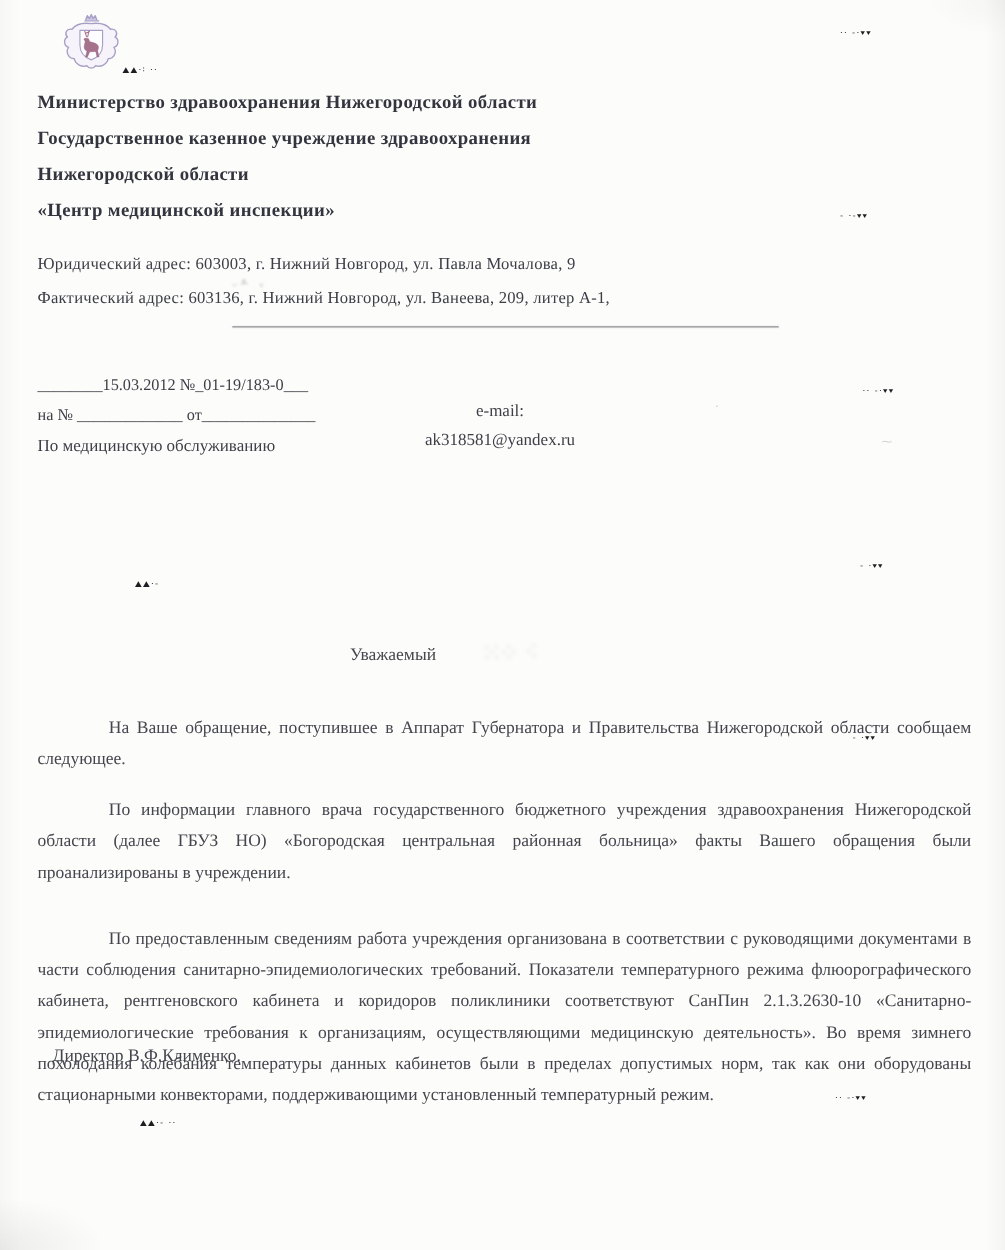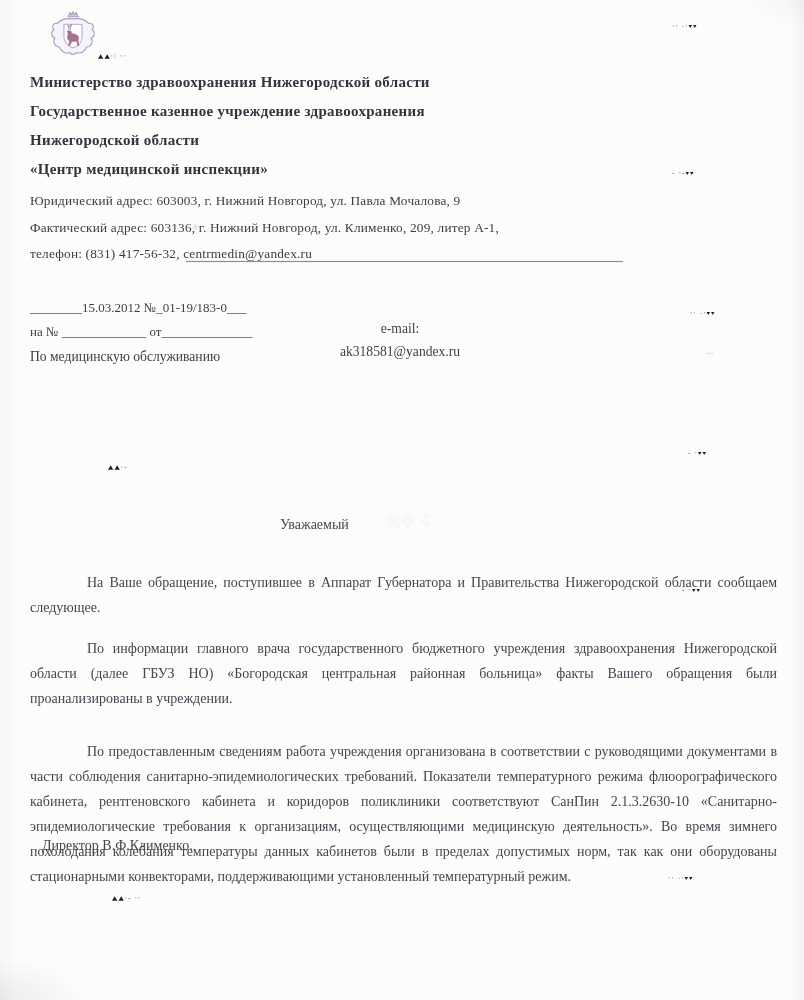--- a/index.html
+++ b/index.html
@@ -19,21 +19,21 @@
   .abs{position:absolute;}
   .emblem{left:44px;top:8px;width:58px;height:58px;}
   .letterhead{left:30px;top:68px;width:744px;text-align:left;}
   .letterhead .org{
     font-weight:bold;font-size:15px;line-height:29px;
     color:#33343e;letter-spacing:.3px;
   }
   .letterhead .addr{
     font-size:13.3px;line-height:26.5px;color:#3c3d47;letter-spacing:.2px;
   }
-  .letterhead .addr-gap{margin-top:4px;}
+  .letterhead .addr-gap{margin-top:14px;}
   .rule{
     left:186px;top:261px;width:437px;height:0;
     border-top:1px solid #8a8a90;
     box-shadow:0 0 1px rgba(120,130,150,.6);
   }
   .ref{left:30px;top:296px;width:360px;font-size:13px;color:#3e3e48;}
   .ref .ref-line{line-height:24px;white-space:nowrap;}
   .ref .subject{font-size:13.6px;margin-top:1px;}
   .email-block{left:300px;top:321px;width:200px;text-align:center;font-size:13.6px;color:#3e3e48;}
   .email-block .email-value{margin-top:7px;}
@@ -75,22 +75,21 @@
     </g>
     <path d="M27 25 l2.6 0.4 1 2.6 3.6 1 c3 0.8 4.6 2.7 4 5 l-0.6 2 1.2 5.4 -1.6 0 -1.2 -4.8 -5.4 0.3 -2 4.5 -1.6 0 1.3 -5.1 c-2 -1 -2.9 -2.7 -2.4 -4.8 l0.8 -3.6 -1.2 -2.4 Z" fill="#a5718d" stroke="#9a6884" stroke-width="0.5"></path>
   </svg>
 
   <header class="abs letterhead">
     <div class="org">Министерство здравоохранения Нижегородской области</div>
     <div class="org">Государственное казенное учреждение здравоохранения</div>
     <div class="org">Нижегородской области</div>
     <div class="org">«Центр медицинской инспекции»</div>
     <div class="addr addr-gap">Юридический адрес: 603003, г. Нижний Новгород, ул. Павла Мочалова, 9</div>
-    <div class="addr">Фактический адрес: 603136, г. Нижний Новгород, ул. Клименко, 209, литер А-1,</div>
-    <div class="addr">телефон: (831) 417-56-32, centrmedin@yandex.ru</div>
+    <div class="addr">Фактический адрес: 603136, г. Нижний Новгород, ул. Ванеева, 209, литер А-1,</div>
   </header>
 
   <div class="abs rule"></div>
 
   <section class="abs ref">
     <div class="ref-line">________15.03.2012 №_01-19/183-0___</div>
     <div class="ref-line">на № _____________ от______________</div>
     <div class="ref-line subject">По медицинскую обслуживанию</div>
   </section>
 

